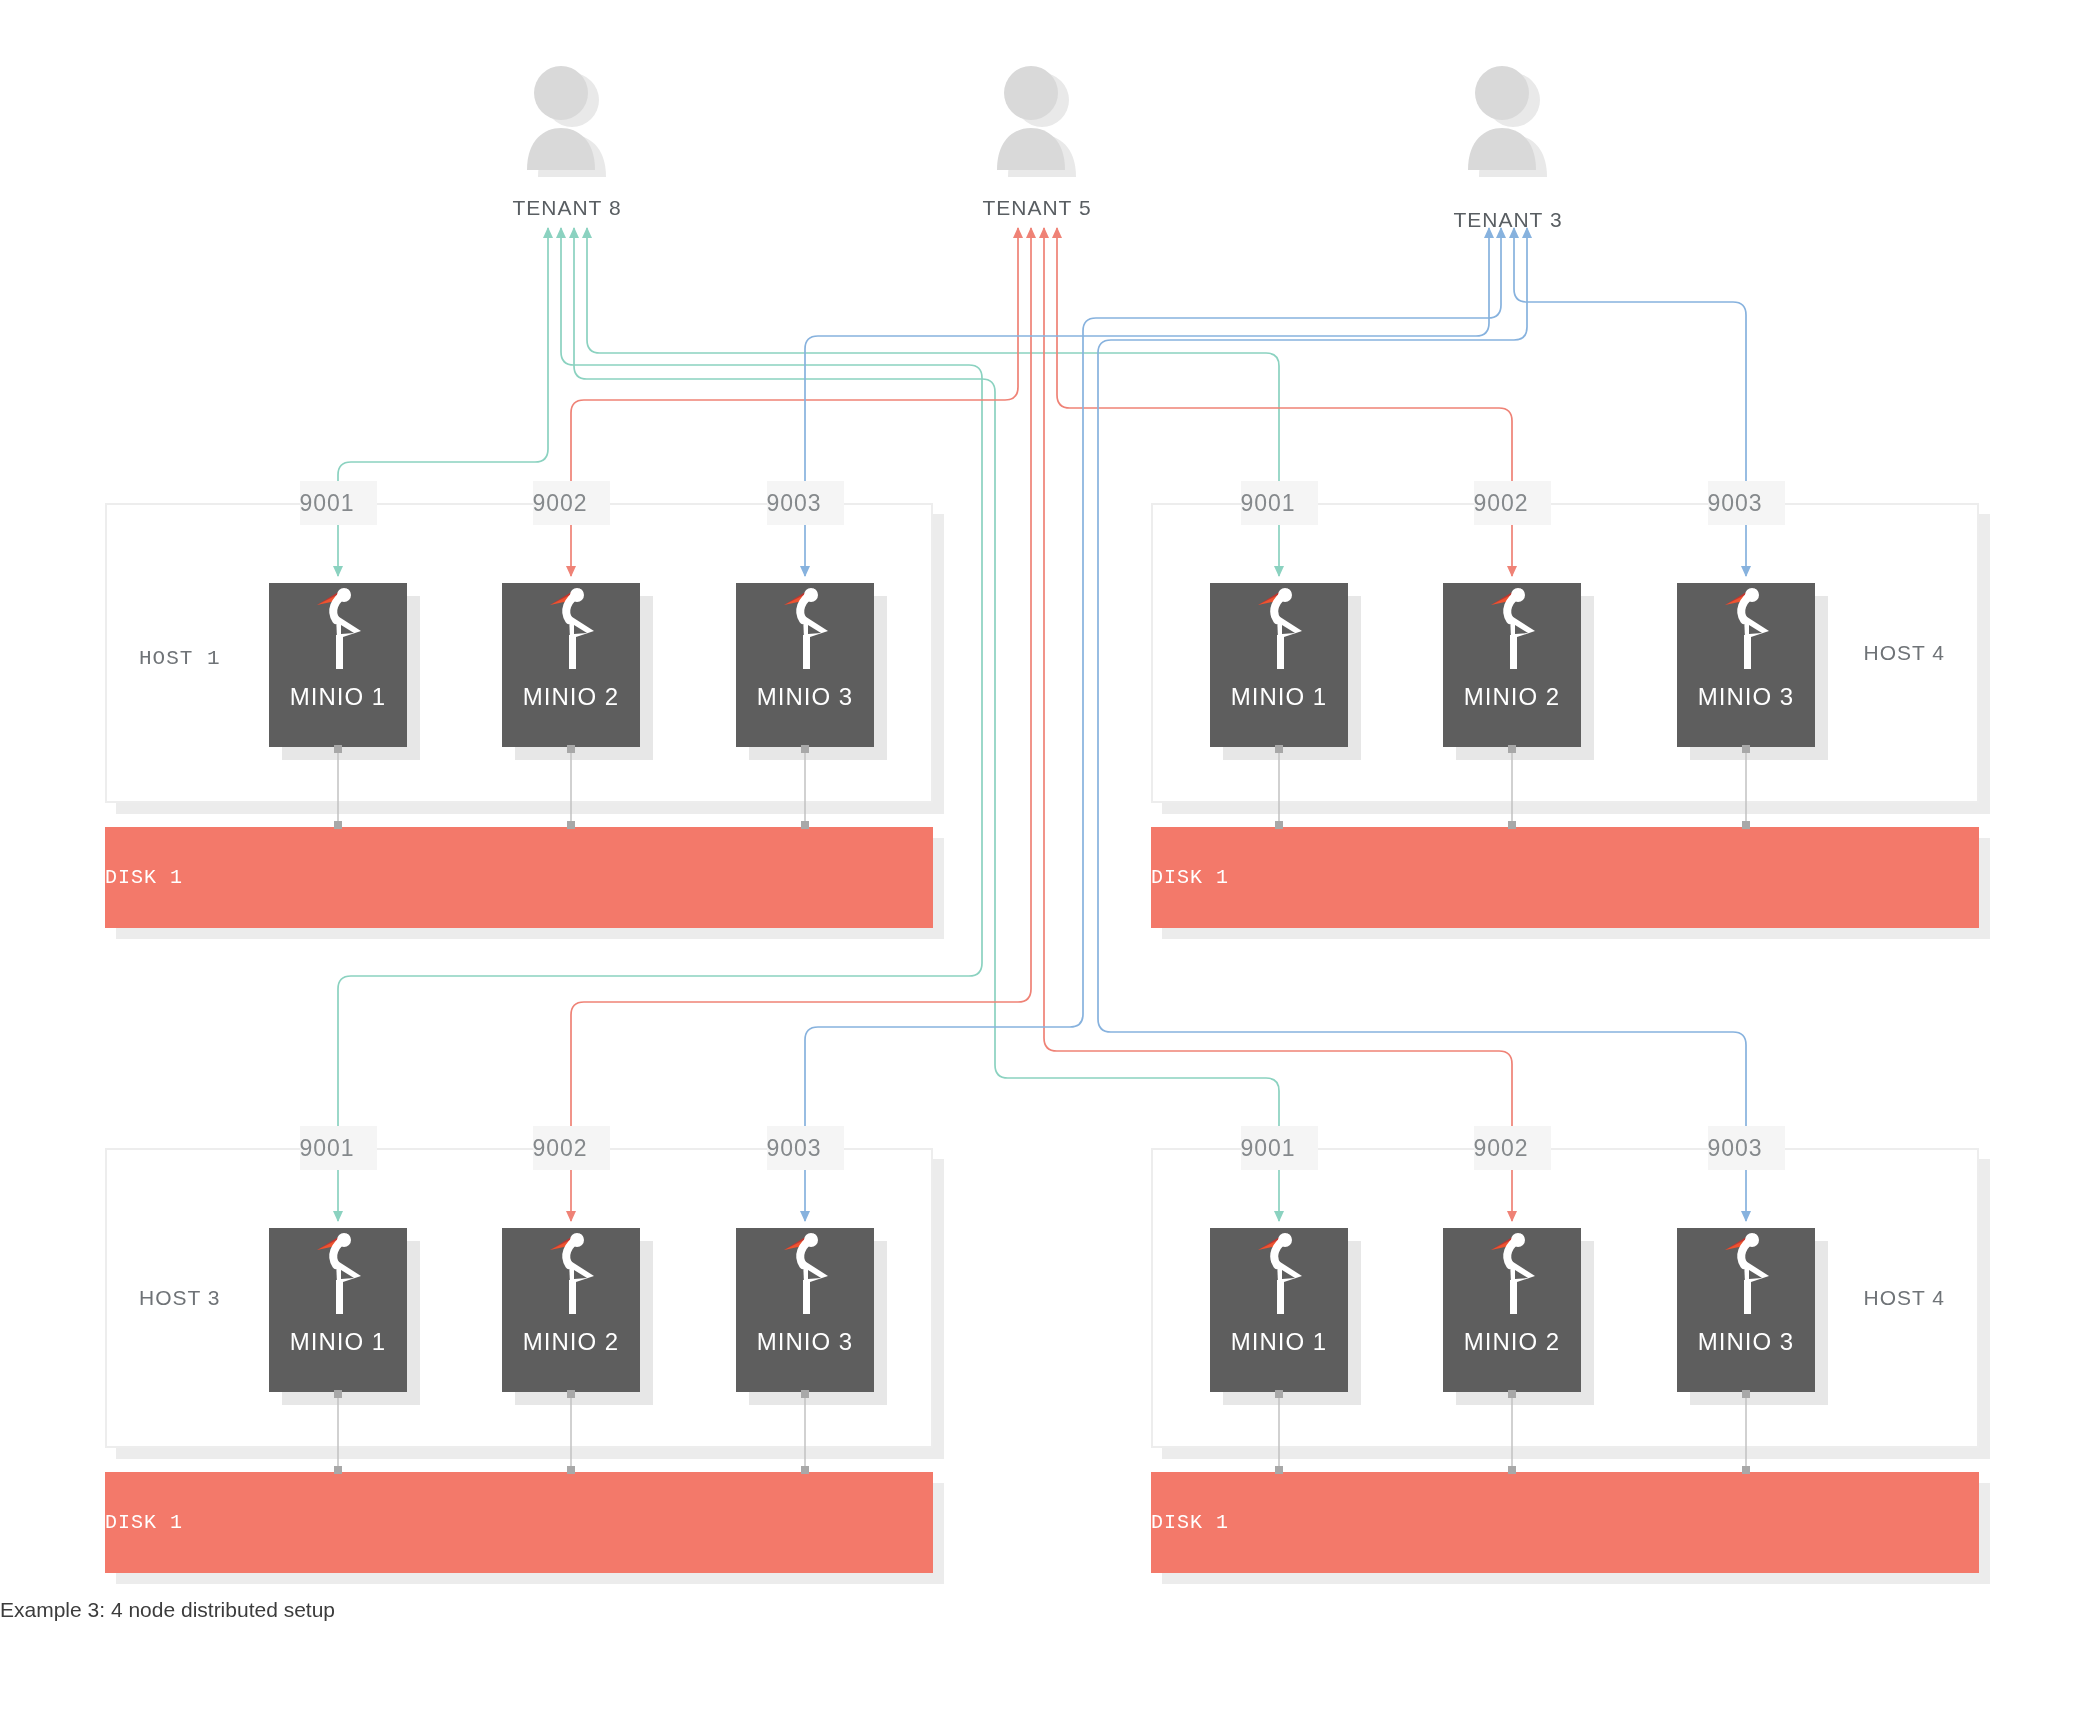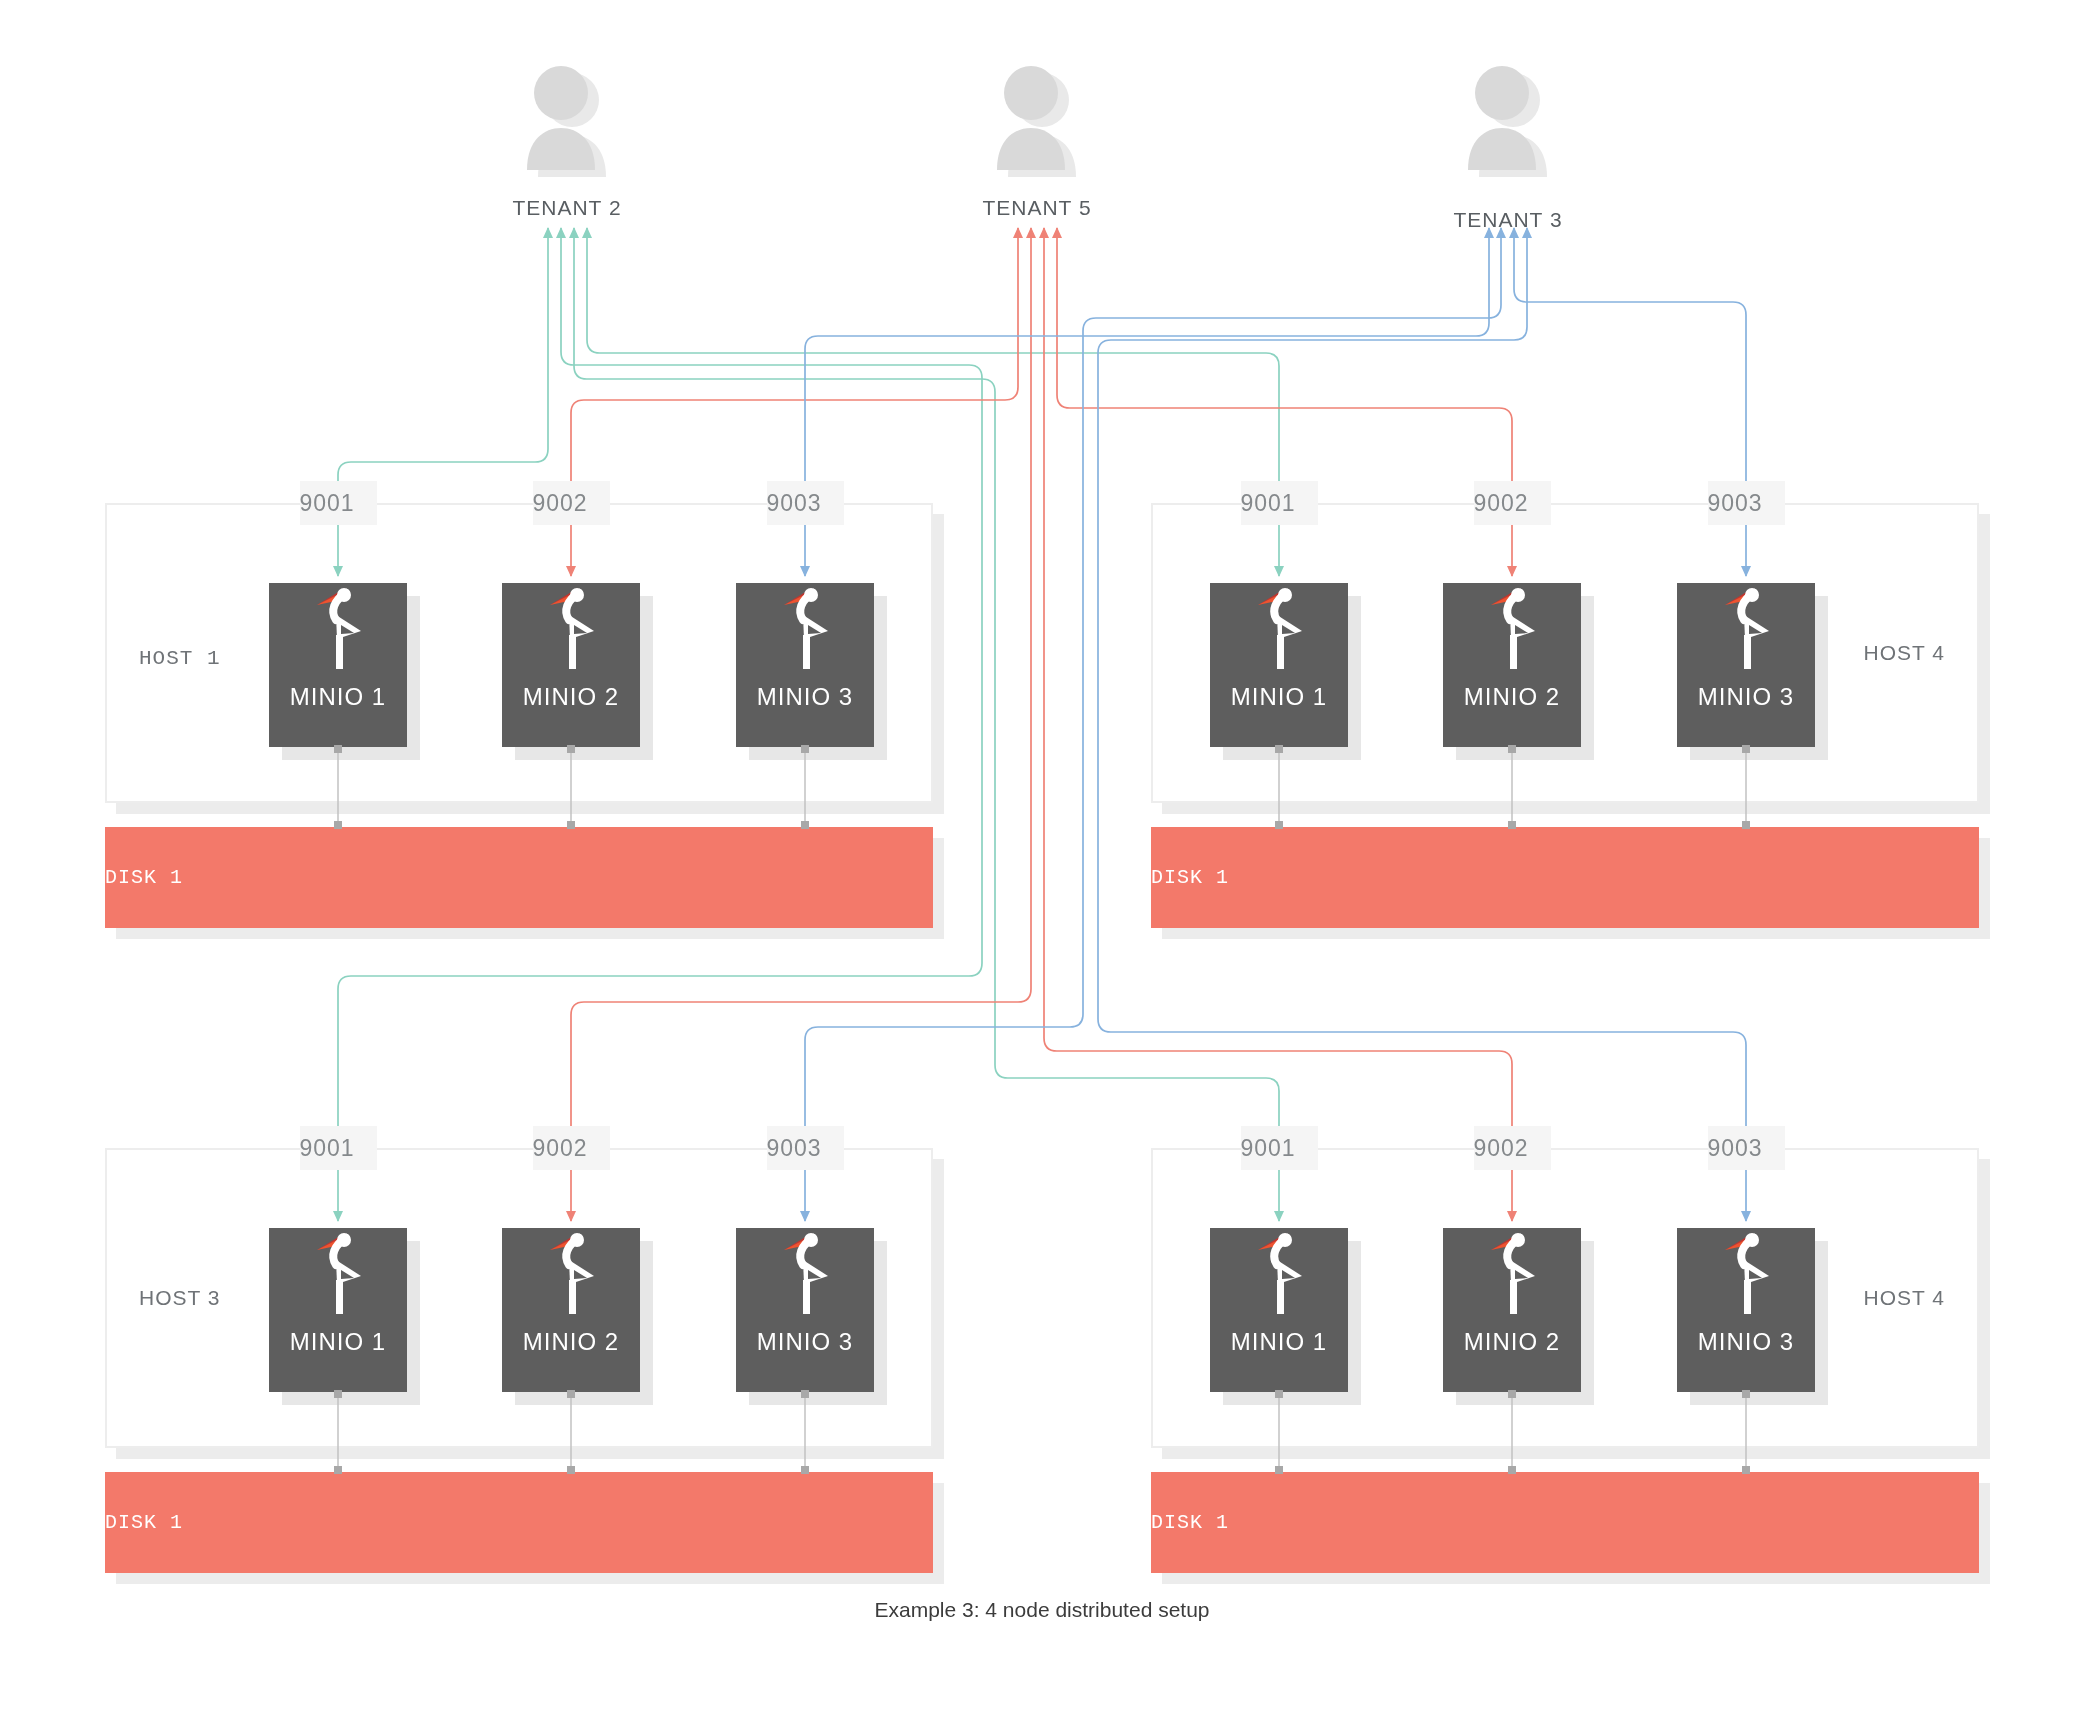--- a/index.html
+++ b/index.html
@@ -14,21 +14,21 @@
   .minio-node{position:absolute;width:138px;height:164px;box-shadow:13px 13px 0 0 #e7e7e7;
         z-index:2;display:flex;flex-direction:column;align-items:center;}
   .minio-label{color:#fff;font-size:24px;letter-spacing:1px;margin-top:8px;}
   .port{position:absolute;width:77px;height:44px;background:#f5f5f5;z-index:6;
         display:flex;align-items:center;justify-content:flex-start;}
   .port span{font-size:23px;color:#85898c;letter-spacing:1px;}
   .tenant{position:absolute;z-index:4;}
   .tenant-label{position:absolute;width:240px;text-align:center;font-size:21px;
         color:#595e62;letter-spacing:1px;z-index:4;}
   #routes-svg{position:absolute;left:0;top:0;z-index:5;pointer-events:none;}
-  #caption{position:absolute;left:0;top:1598px;width:2084px;text-align:center;
+  #caption{position:absolute;left:0;top:1598px;width:2084px;
         font-size:21px;color:#3c3c3c;z-index:3;}
 </style>
 </head>
 <body>
 
 <div id="diagram">
   <svg id="routes-svg" width="2084" height="1721">
     <defs id="svg-defs">
         <marker id="arrow-teal" markerUnits="userSpaceOnUse" markerWidth="11" markerHeight="10" refX="10" refY="5" orient="auto-start-reverse">
           <path d="M0,0 L11,5 L0,10 Z" fill="#8bd2c0"></path>
@@ -330,21 +330,21 @@
     <div class="tenant" style="left: 517px; top: 62px;"><svg width="100" height="116" viewBox="0 0 100 116">
         <g transform="translate(11,7)">
           <circle cx="44" cy="31" r="27" fill="#e9e9e9"></circle>
           <path d="M10,108 C10,78 27,66 44,66 C61,66 78,78 78,108 Z" fill="#e9e9e9"></path>
         </g>
         <g transform="translate(0,0)">
           <circle cx="44" cy="31" r="27" fill="#d9d9d9"></circle>
           <path d="M10,108 C10,78 27,66 44,66 C61,66 78,78 78,108 Z" fill="#d9d9d9"></path>
         </g>
       </svg></div>
-    <div class="tenant-label" style="left: 447px; top: 196px;">TENANT 2</div>
+    <div class="tenant-label" style="left: 447px; top: 196px;">TENANT 8</div>
     <div class="tenant" style="left: 987px; top: 62px;"><svg width="100" height="116" viewBox="0 0 100 116">
         <g transform="translate(11,7)">
           <circle cx="44" cy="31" r="27" fill="#e9e9e9"></circle>
           <path d="M10,108 C10,78 27,66 44,66 C61,66 78,78 78,108 Z" fill="#e9e9e9"></path>
         </g>
         <g transform="translate(0,0)">
           <circle cx="44" cy="31" r="27" fill="#d9d9d9"></circle>
           <path d="M10,108 C10,78 27,66 44,66 C61,66 78,78 78,108 Z" fill="#d9d9d9"></path>
         </g>
       </svg></div>

